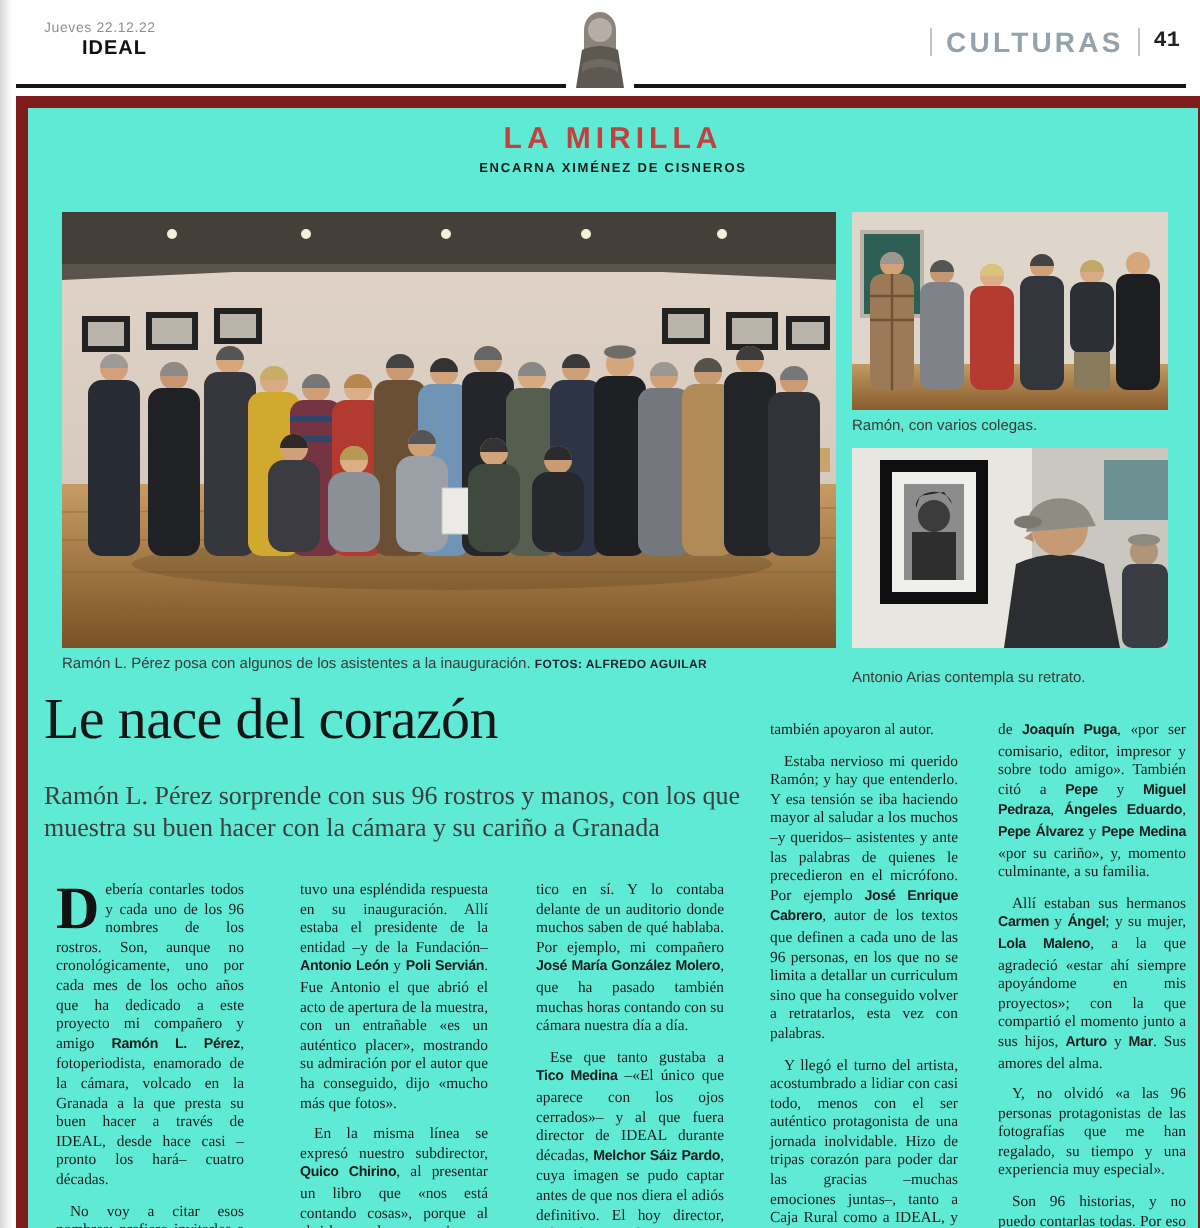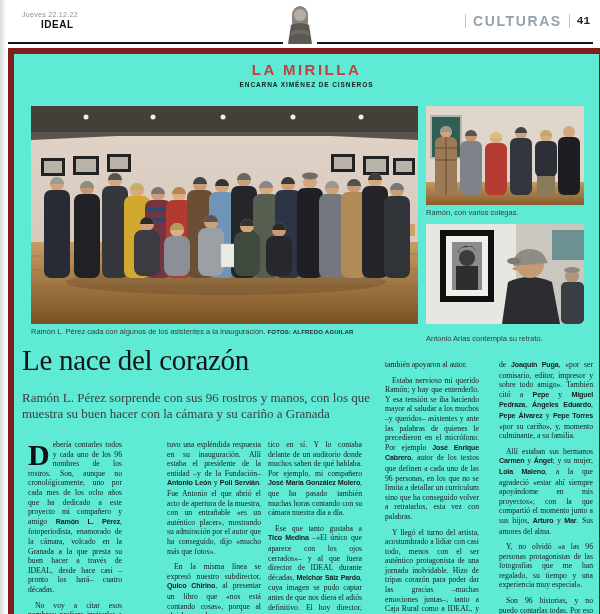--- a/index.html
+++ b/index.html
@@ -31,21 +31,21 @@
   .credit{font-weight:bold;font-size:6px;color:#1f2430;letter-spacing:.2px;}
   
   .headline{position:absolute;left:8px;top:290px;width:362px;margin:0;font-family:"Liberation Serif",serif;font-weight:normal;font-size:29px;line-height:32px;color:#151515;letter-spacing:-.3px;}
   .subhead{position:absolute;left:8px;top:336px;width:362px;font-family:"Liberation Serif",serif;font-size:13px;line-height:15.5px;color:#3d3d3d;}
   .bodycol{position:absolute;width:106px;font-family:"Liberation Serif",serif;font-size:7.7px;line-height:9.6px;color:#1b1b1b;text-align:justify;overflow:hidden;}
   .bodycol p{margin:6px;}
   .bodycol p.indent{text-indent:7px;}
   .bodycol b.name{font-family:"Liberation Sans",sans-serif;font-size:7.1px;letter-spacing:-.15px;}
   .dropcap{float:left;font-size:30px;line-height:25px;font-weight:bold;padding:2px 3px 0 0;color:#111;}
   .col-0{left:8px;top:380px;height:180px;}
-  .col-1{left:147px;top:380px;height:180px;}
+  .col-1{left:130px;top:380px;height:180px;}
   .col-2{left:248px;top:380px;height:180px;}
   .col-3{left:365px;top:300px;height:260px;}
   .col-4{left:479px;top:300px;height:260px;}
 </style>
 </head>
 <body>
 
 <div class="page">
   <div class="page-edge"></div>
 
@@ -190,21 +190,21 @@
           <circle cx="216" cy="120" r="7" fill="#d2a47a"></circle>
             <path d="M209,120 a7,7 0 0 1 14,0" fill="#333333"></path>
             <rect x="203" y="126" width="26" height="44" rx="8" fill="#40493e"></rect>
           <circle cx="248" cy="124" r="7" fill="#c99b72"></circle>
             <path d="M241,124 a7,7 0 0 1 14,0" fill="#2b2b2b"></path>
             <rect x="235" y="130" width="26" height="40" rx="8" fill="#26282c"></rect>
         </g>
       </svg>
     </div>
     <div class="caption cap-main">
-      <span>Ramón L. Pérez cada con algunos de los asistentes a la inauguración.</span>
+      <span>Ramón L. Pérez posa con algunos de los asistentes a la inauguración.</span>
       <span class="credit">FOTOS: ALFREDO AGUILAR</span>
     </div>
 
     <div class="photo photo-tr">
       <svg width="158" height="99" viewBox="0 0 158 99">
         <defs>
           <linearGradient id="wood2" x1="0" y1="0" x2="0" y2="1">
             <stop offset="0" stop-color="#c09a63"></stop>
               <stop offset="1" stop-color="#8a5c2c"></stop>
           </linearGradient>
@@ -280,19 +280,19 @@
         <p>tico en sí. Y lo contaba delante de un auditorio donde muchos saben de qué hablaba. Por ejemplo, mi compañero <b class="name">José María González Molero</b>, que ha pasado también muchas horas contando con su cámara nuestra día a día.</p>
         <p class="indent">Ese que tanto gustaba a <b class="name">Tico Medina</b> –«El único que aparece con los ojos cerrados»– y al que fuera director de IDEAL durante décadas, <b class="name">Melchor Sáiz Pardo</b>, cuya imagen se pudo captar antes de que nos diera el adiós definitivo. El hoy director, <b class="name">Eduardo Peralta</b>, tampoco faltó a la cita en la que muchos compis –¡qué gusto verlos fuera de sus mesas de trabajo!–</p>
       </div>
     <div class="bodycol col-3">
         <p>también apoyaron al autor.</p>
         <p class="indent">Estaba nervioso mi querido Ramón; y hay que entenderlo. Y esa tensión se iba haciendo mayor al saludar a los muchos –y queridos– asistentes y ante las palabras de quienes le precedieron en el micrófono. Por ejemplo <b class="name">José Enrique Cabrero</b>, autor de los textos que definen a cada uno de las 96 personas, en los que no se limita a detallar un curriculum sino que ha conseguido volver a retratarlos, esta vez con palabras.</p>
         <p class="indent">Y llegó el turno del artista, acostumbrado a lidiar con casi todo, menos con el ser auténtico protagonista de una jornada inolvidable. Hizo de tripas corazón para poder dar las gracias –muchas emociones juntas–, tanto a Caja Rural como a IDEAL, y a quienes le habían precedido en la presentación.</p>
         <p class="indent">Tampoco se olvidó del equipo humano de Sonámbulos Ediciones, «que ha hecho posible este libro»; de  y  «por la maquetación, que es de lujo»;</p>
       </div>
     <div class="bodycol col-4">
-        <p>de <b class="name">Joaquín Puga</b>, «por ser comisario, editor, impresor y sobre todo amigo». También citó a <b class="name">Pepe</b> y <b class="name">Miguel Pedraza</b>, <b class="name">Ángeles Eduardo</b>, <b class="name">Pepe Álvarez</b> y <b class="name">Pepe Torres</b> «por su cariño», y, momento culminante, a su familia.</p>
+        <p>de <b class="name">Joaquín Puga</b>, «por ser comisario, editor, impresor y sobre todo amigo». También citó a <b class="name">Pepe</b> y <b class="name">Miguel Pedraza</b>, <b class="name">Ángeles Eduardo</b>, <b class="name">Pepe Álvarez</b> y <b class="name">Pepe Medina</b> «por su cariño», y, momento culminante, a su familia.</p>
         <p class="indent">Allí estaban sus hermanos <b class="name">Carmen</b> y <b class="name">Ángel</b>; y su mujer, <b class="name">Lola Maleno</b>, a la que agradeció «estar ahí siempre apoyándome en mis proyectos»; con la que compartió el momento junto a sus hijos, <b class="name">Arturo</b> y <b class="name">Mar</b>. Sus amores del alma.</p>
         <p class="indent">Y, no olvidó «a las 96 personas protagonistas de las fotografías que me han regalado, su tiempo y una experiencia muy especial».</p>
         <p class="indent">Son 96 historias, y no puedo contarlas todas. Por eso me permito invitarles a verlas en la Sala Zaida. Es una exposición que, como cada uno de los retratos, se ha convertido ya en «un instante irrepetible». Hasta que el autor saque de su manga otra idea tan buena como ésta. Y allí estaremos para contarla.</p>
       </div>
   </div>
 </div>
 
 </body></html>

